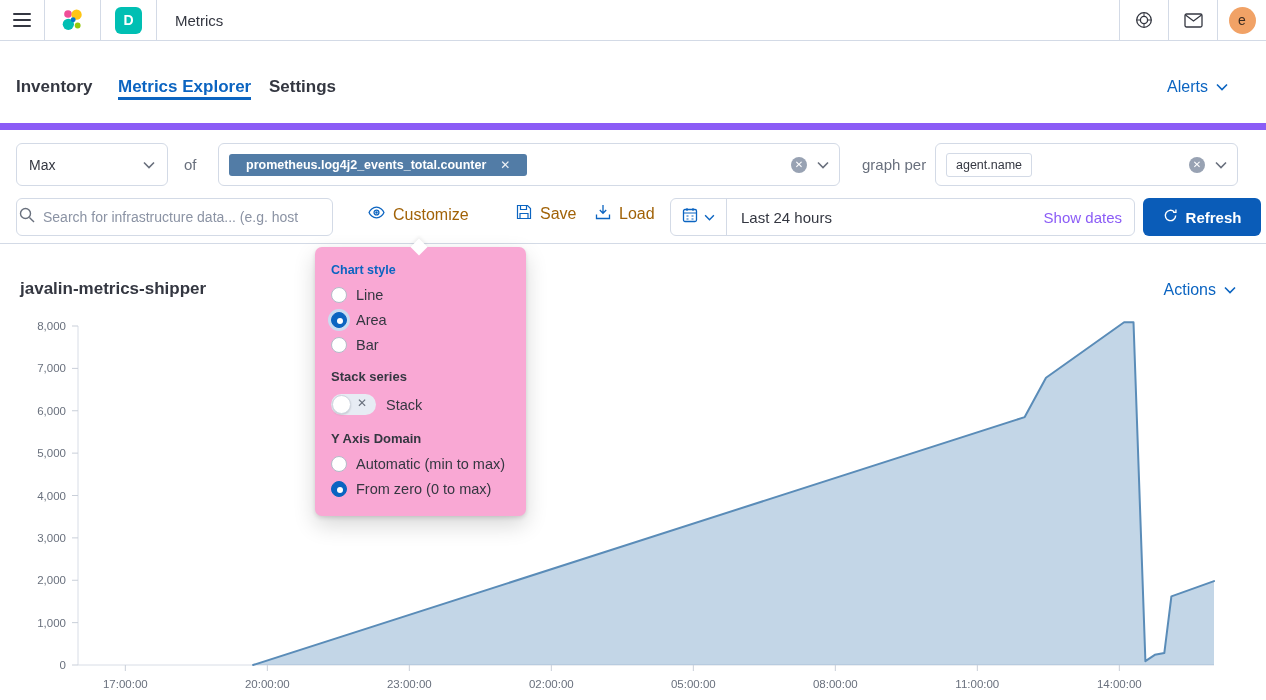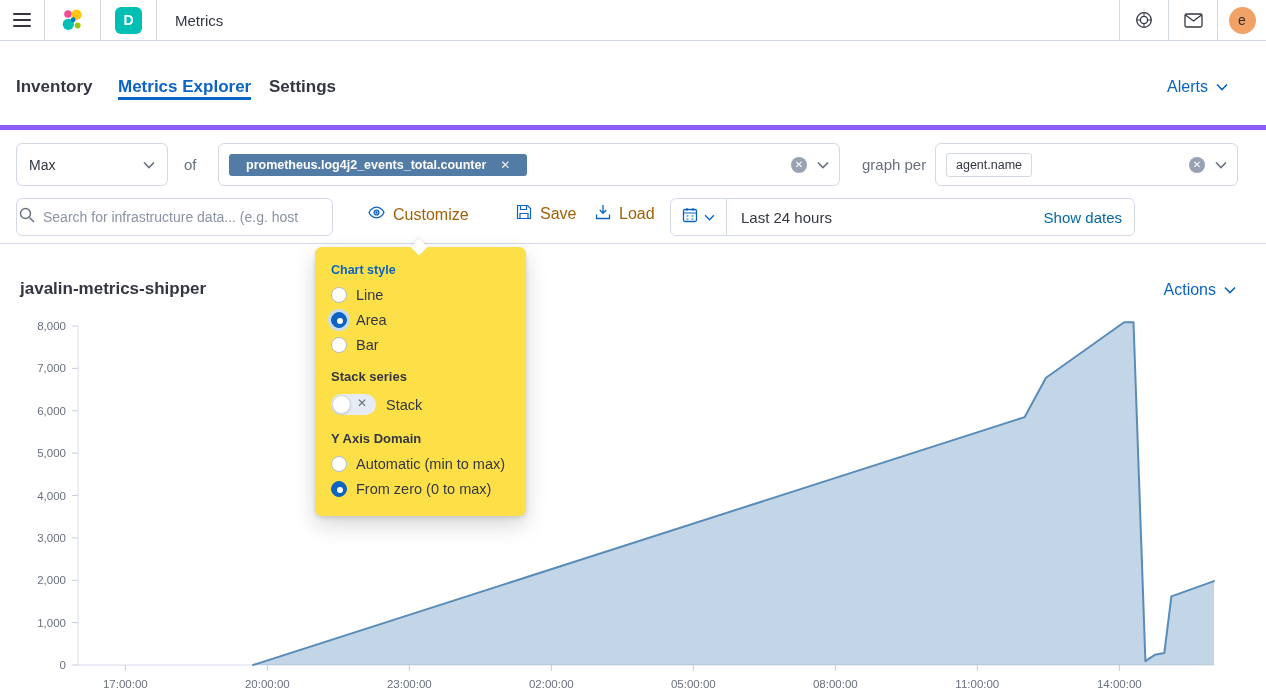--- a/index.html
+++ b/index.html
@@ -17,21 +17,21 @@
   #space-badge { width:27px; height:27px; border-radius:6px; background:#00bfb3; color:#fff;
     font-weight:bold; font-size:14px; display:flex; align-items:center; justify-content:center; }
   #breadcrumb { font-size:15px; color:#343741; padding-left:4px; }
   #header-right { margin-left:auto; display:flex; align-items:stretch; }
   .hicon { width:48px; display:flex; align-items:center; justify-content:center; cursor:pointer; }
   #avatar { width:27px; height:27px; border-radius:50%; background:#f1a266; color:#3b2b20;
     font-size:14px; display:flex; align-items:center; justify-content:center; }
 
   
   #tabs-row { position:absolute; top:41px; left:0; width:1266px; height:89px;
-    border-bottom:5px solid #8b5cf6; background:#fff; }
+    border-bottom:7px solid #8b5cf6; background:#fff; }
   .tab { position:absolute; top:36px; font-size:17px; font-weight:700; color:#343741; cursor:pointer; }
   .tab.active { color:#0b64c1; padding-bottom:0; border-bottom:3px solid #0b64c1; }
   #alerts-btn { position:absolute; top:37px; right:38px; font-size:16px; color:#0b64c1; cursor:pointer;
     display:flex; align-items:center; gap:8px; }
 
   
   .control { background:#fff; border:1px solid #d3dae6; border-radius:6px; }
   #agg-select { position:absolute; top:143px; left:16px; width:152px; height:43px;
     display:flex; align-items:center; padding:0 12px; font-size:14px; cursor:pointer; }
   #agg-select .chev { margin-left:auto; }
@@ -56,33 +56,33 @@
   #search-box input { border:none; outline:none; flex:1; font-size:14px; color:#343741;
     font-family:inherit; background:transparent; min-width:0; }
   #search-box input::placeholder { color:#8b93a4; }
   .link-btn { position:absolute; top:204px; display:flex; align-items:center; gap:8px;
     color:#a16207; font-size:16px; cursor:pointer; }
   #datepicker { position:absolute; top:198px; left:670px; width:465px; height:38px;
     display:flex; align-items:center; }
   #cal-seg { display:flex; align-items:center; gap:6px; padding:0 11px; height:100%;
     border-right:1px solid #d3dae6; cursor:pointer; }
   #time-range { font-size:15px; color:#343741; padding-left:14px; }
-  #show-dates { margin-left:auto; padding-right:12px; color:#0369a1; font-size:15px; cursor:pointer; }
+  #show-dates { margin-left:auto; padding-right:12px; color:#8b5cf6; font-size:15px; cursor:pointer; }
   #refresh-btn { position:absolute; top:198px; left:1143px; width:118px; height:38px;
     background:#0a5cb8; color:#fff; border:none; border-radius:6px; font-size:15px; font-weight:600;
     display:flex; align-items:center; justify-content:center; gap:8px; cursor:pointer; font-family:inherit; }
   #toolbar-divider { position:absolute; top:243px; left:0; width:1266px; height:1px; background:#d3dae6; }
 
   
   #chart-title { position:absolute; top:279px; left:20px; font-size:17px; font-weight:700; }
   #actions-btn { position:absolute; top:281px; right:30px; font-size:16px; color:#0b64c1;
     cursor:pointer; display:flex; align-items:center; gap:8px; }
 
   
-  #popover { position:absolute; top:247px; left:315px; width:211px; height:269px; background:#fde047;
+  #popover { position:absolute; top:247px; left:315px; width:211px; height:269px; background:#f9a8d4;
     border-radius:7px; box-shadow:0 2px 4px rgba(0,0,0,.12), 0 9px 22px rgba(0,0,0,.16); z-index:20;
     padding:14px 16px; }
   #popover::before { content:""; position:absolute; top:-6px; left:98px; width:12px; height:12px;
     background:#fff; transform:rotate(45deg); box-shadow:-2px -2px 3px rgba(0,0,0,.05); }
   .pop-heading-blue { font-size:12.5px; font-weight:700; color:#0b64c1; margin:2px 0 10px; }
   .pop-heading { font-size:13px; font-weight:700; color:#343741; margin:16px 0 10px; }
   .radio-row { display:flex; align-items:center; gap:9px; margin-bottom:9px; font-size:14.5px; cursor:pointer; }
   .radio { width:16px; height:16px; border-radius:50%; border:1px solid #b4bcc9; background:#fff; flex:0 0 16px; position:relative; }
   .radio-row.checked .radio { background:#0b64c1; border-color:#0b64c1; }
   .radio-row.checked .radio::after { content:""; position:absolute; left:5px; top:5px; width:6px; height:6px;
@@ -256,20 +256,29 @@
       <span class="chev">
         <svg width="11" height="7" viewBox="0 0 12 8" fill="none" stroke="#0b64c1" stroke-width="1.6">
             <path d="M1 1.5l5 5 5-5"></path>
           </svg>
       </span>
     </div>
     <span id="time-range">Last 24 hours</span>
     <span id="show-dates">Show dates</span>
   </div>
 
+  <button id="refresh-btn">
+    <span>
+      <svg width="15" height="15" viewBox="0 0 16 16" fill="none" stroke="#fff" stroke-width="1.5">
+        <path d="M13.5 8a5.5 5.5 0 1 1-1.6-3.9"></path>
+          <path d="M13.8 1.6v3h-3" stroke-width="1.4"></path>
+      </svg>
+    </span>
+    <span>Refresh</span>
+  </button>
 
   <div id="toolbar-divider"></div>
 
   <div id="chart-title">javalin-metrics-shipper</div>
   <div id="actions-btn">
     <span>Actions</span>
     <span class="chev">
       <svg width="12" height="8" viewBox="0 0 12 8" fill="none" stroke="#0b64c1" stroke-width="1.6">
           <path d="M1 1.5l5 5 5-5"></path>
         </svg>

